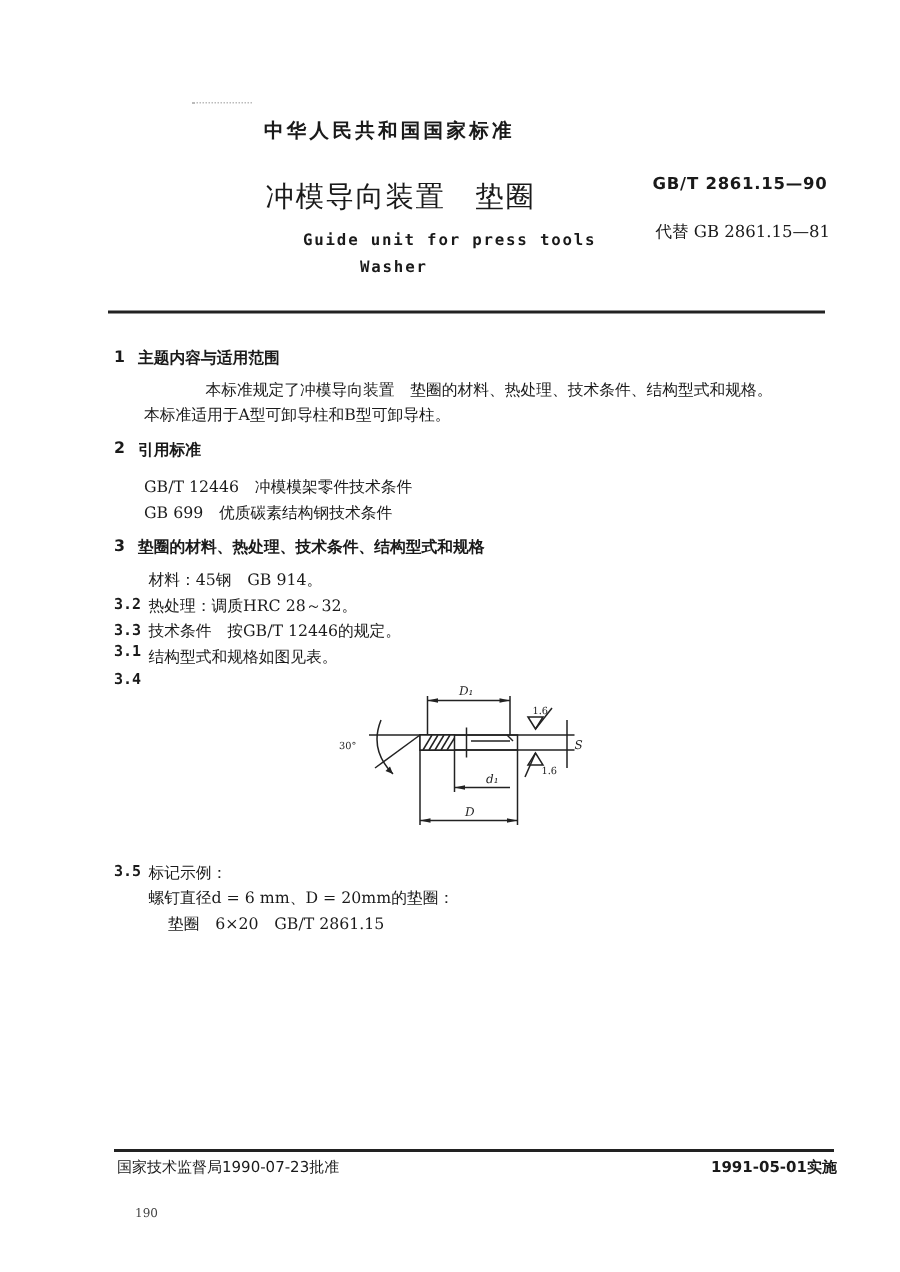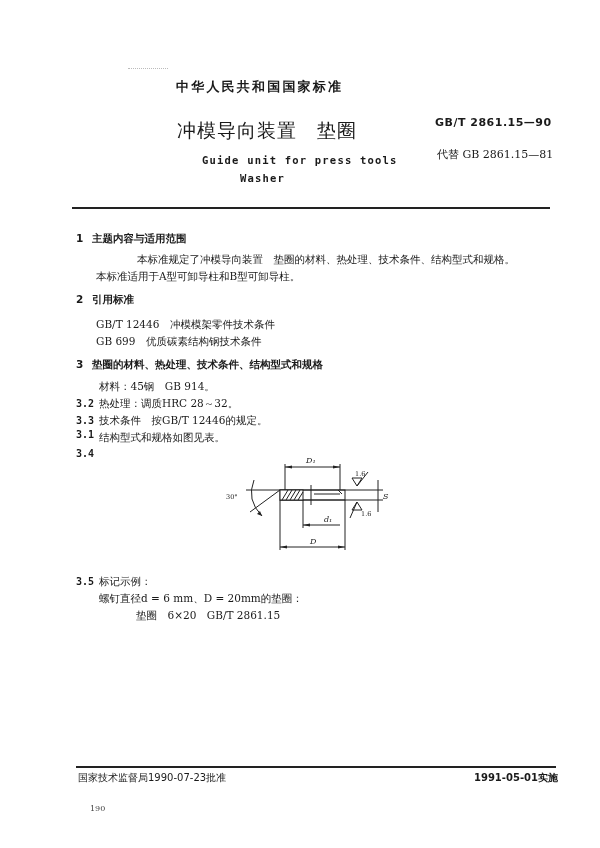--- a/index.html
+++ b/index.html
@@ -117,18 +117,18 @@
   <text x="90" y="94" font-size="8" font-style="italic" fill="#222">D</text>
   <text x="163" y="49" font-size="8" font-style="italic" fill="#222">S</text>
   <text x="6" y="49" font-size="6.5" fill="#222">30°</text>
   <text x="135" y="26" font-size="6.5" fill="#222">1.6</text>
   <text x="141" y="66" font-size="6.5" fill="#222">1.6</text>
 </svg>
 
 <div class="abs sub-num" style="left:76px; top:576px;">3.5</div>
 <div class="abs body-txt" style="left:99px; top:575px;">标记示例：</div>
 <div class="abs body-txt" style="left:99px; top:592px;">螺钉直径d = 6 mm、D = 20mm的垫圈：</div>
-<div class="abs body-txt" style="left:136px; top:609px;">垫圈　6×20　GB/T 2861.15</div>
+<div class="abs body-txt" style="left:112px; top:609px;">垫圈　6×20　GB/T 2861.15</div>
 
 <div class="abs rule-bot"></div>
 <div class="abs footer-l">国家技术监督局1990-07-23批准</div>
 <div class="abs footer-r">1991-05-01实施</div>
 <div class="abs page-no">190</div>
 
 </body></html>

